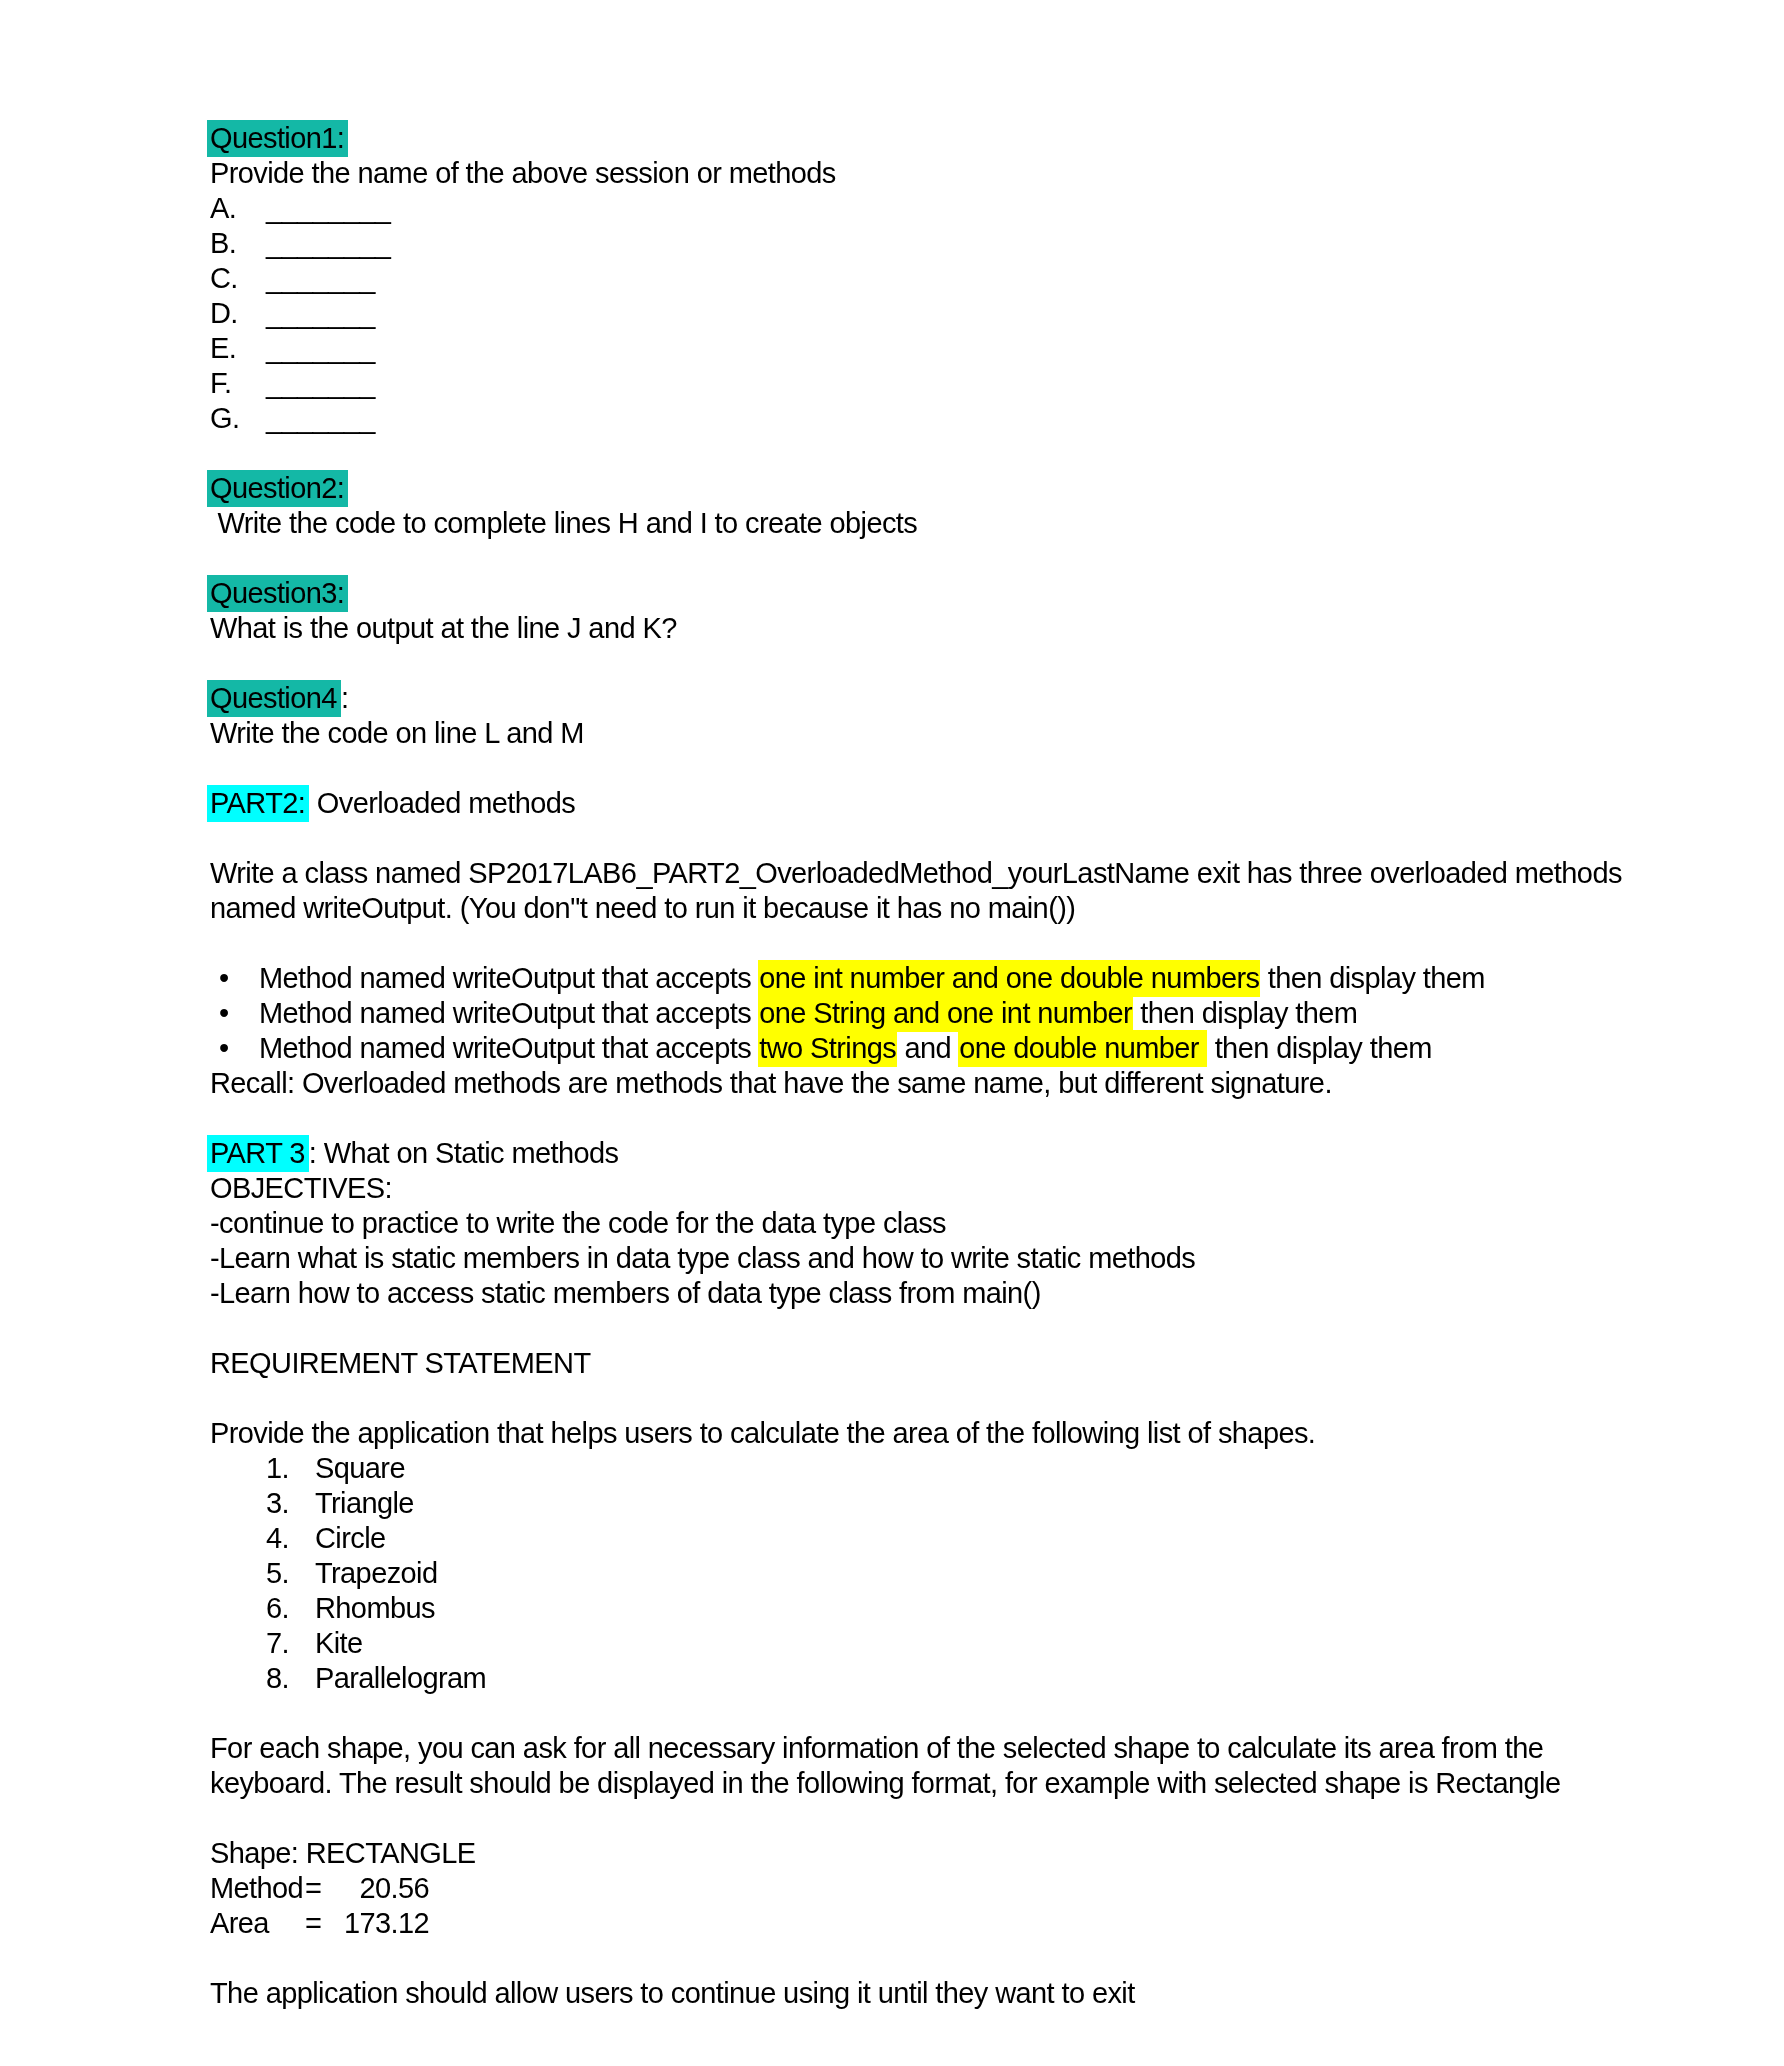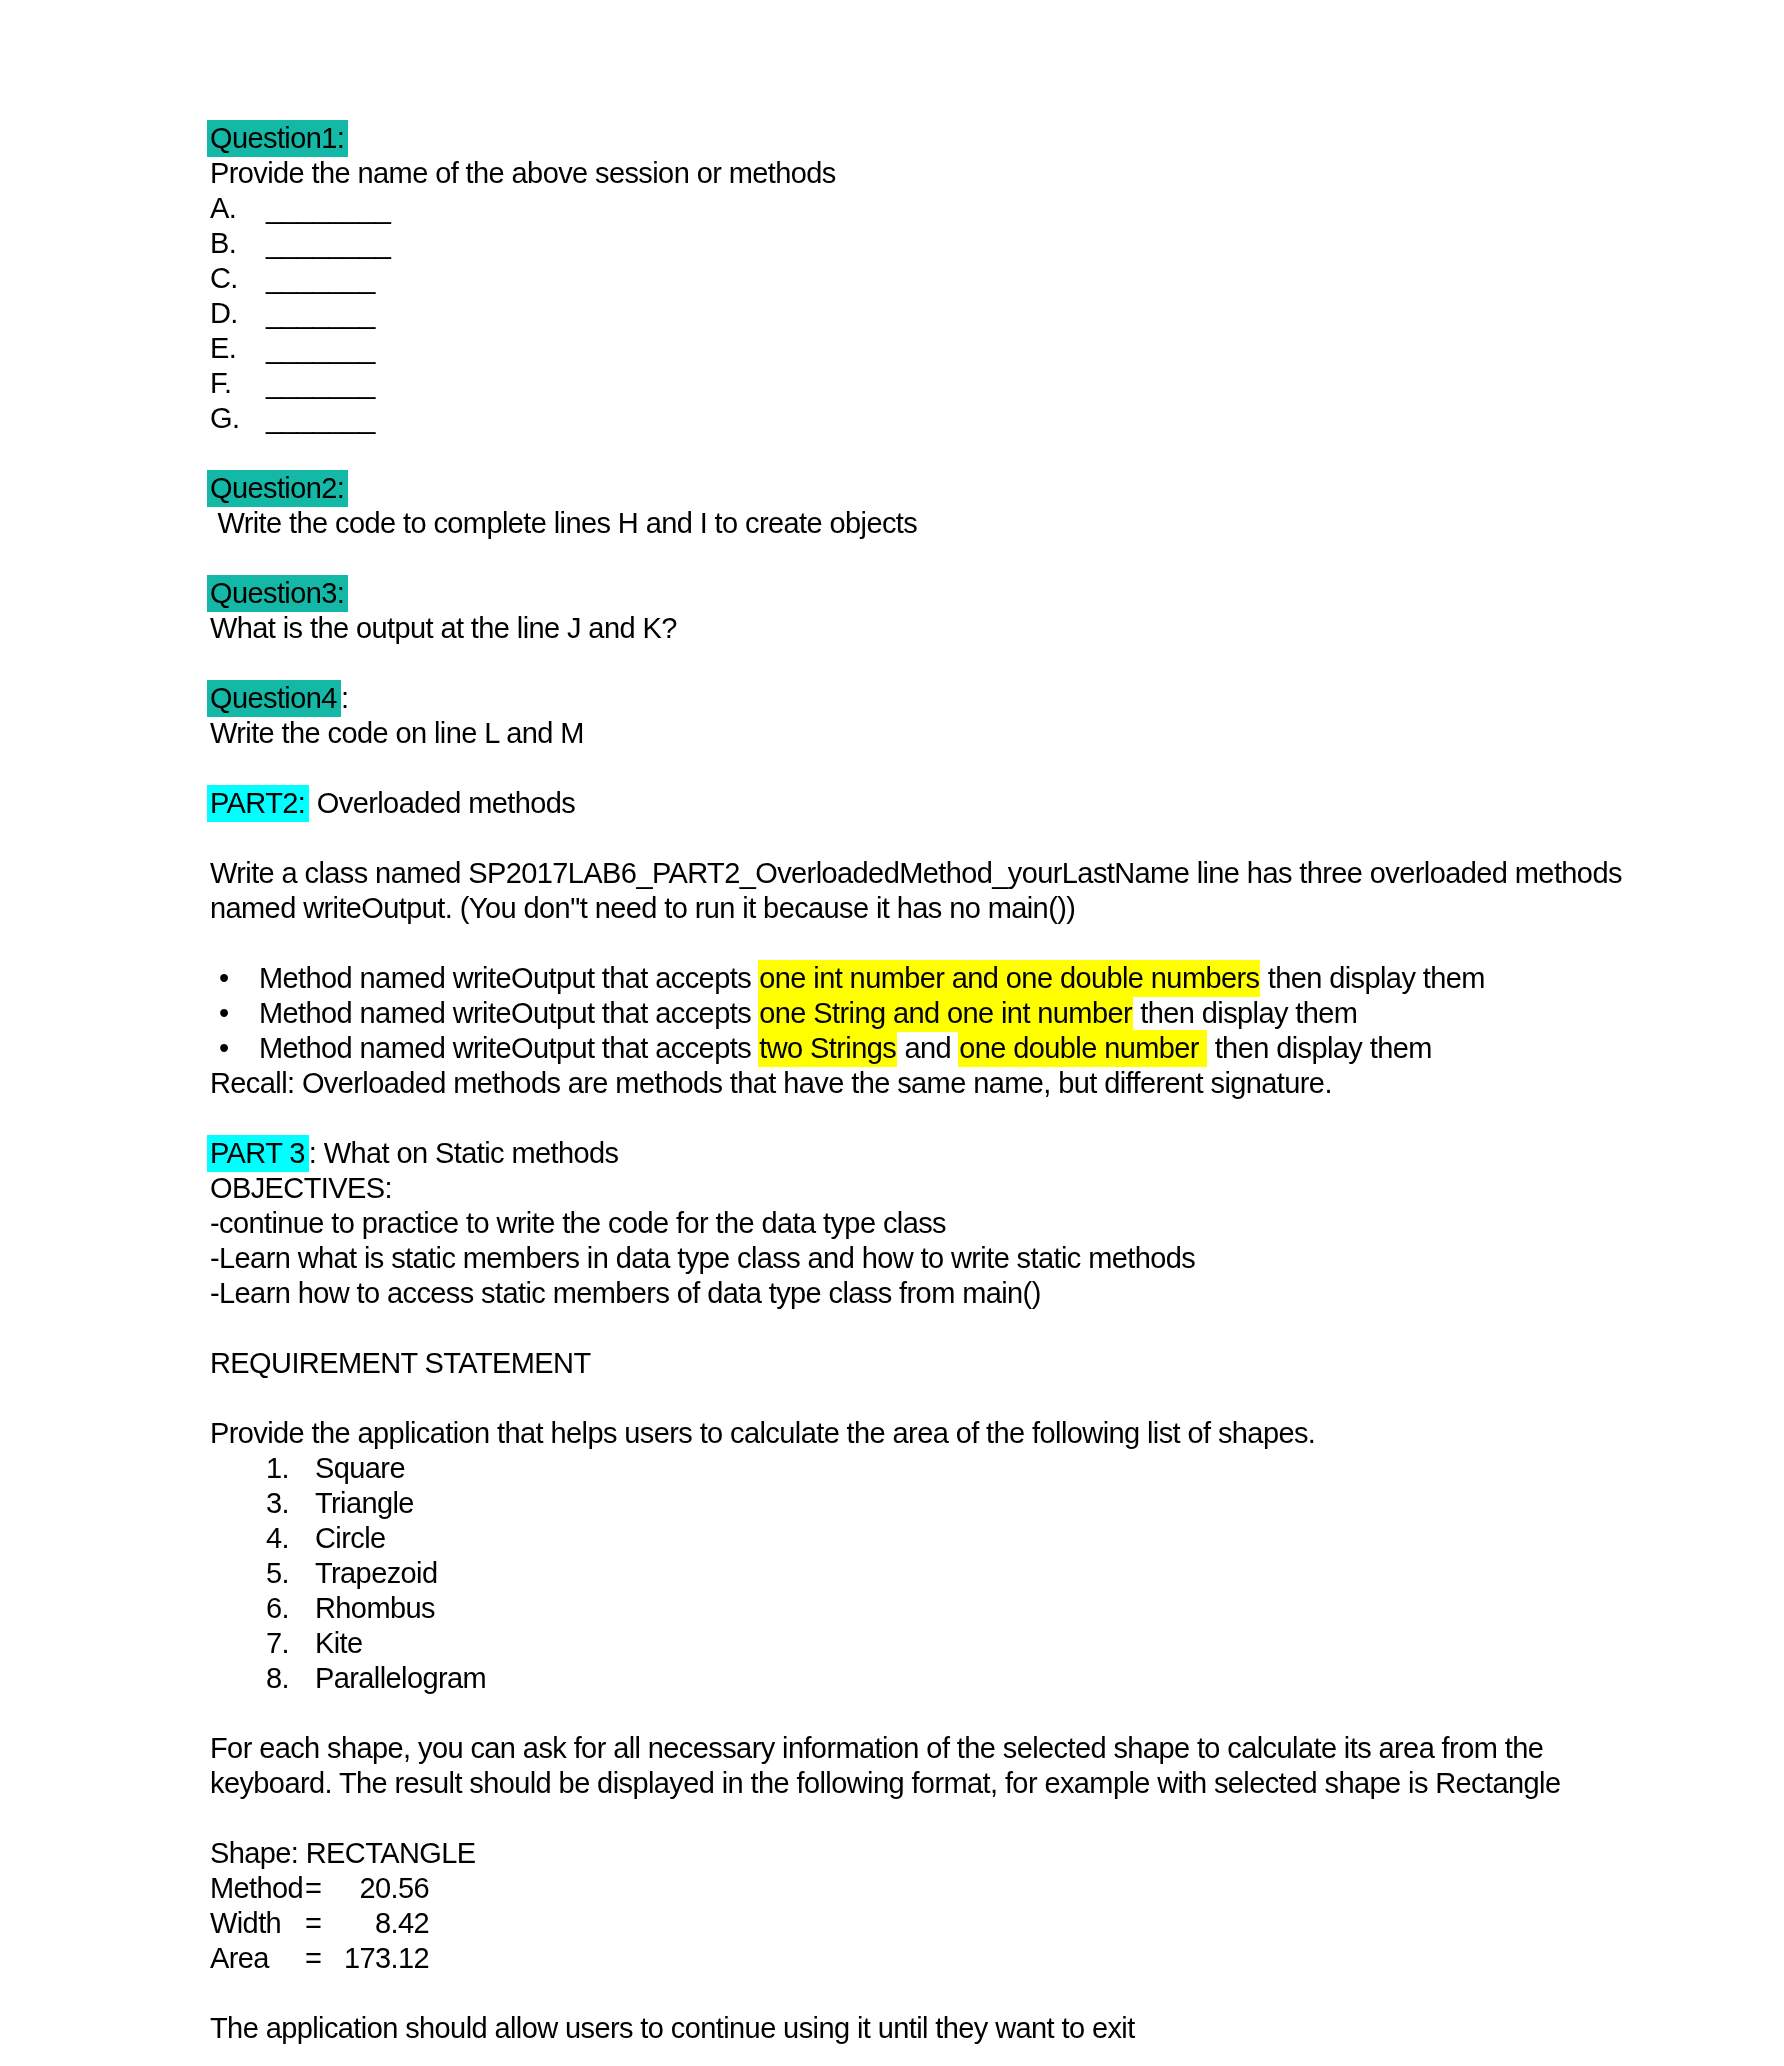--- a/index.html
+++ b/index.html
@@ -57,21 +57,21 @@
 
   <div class="line"><span class="hl-y">Question4</span><span>:</span></div>
   <div class="line">Write the code on line L and M</div>
 
   <div class="line spacer"></div>
 
   <div class="line"><span class="hl-c">PART2:</span><span> Overloaded methods</span></div>
 
   <div class="line spacer"></div>
 
-  <div class="line"><span>Write a class named </span><span class="b">SP2017LAB6_PART2_OverloadedMethod_yourLastName</span><span> line has three </span><span class="b">overloaded methods</span></div>
+  <div class="line"><span>Write a class named </span><span class="b">SP2017LAB6_PART2_OverloadedMethod_yourLastName</span><span> exit has three </span><span class="b">overloaded methods</span></div>
   <div class="line"><span>named </span><span class="b">writeOutput</span><span>. (You don''t need to run it because it has no main())</span></div>
 
   <div class="line spacer"></div>
 
   <div class="line"><span class="bullet-dot">•</span><span>Method named writeOutput that accepts </span><span class="hl-inline">one int number and one double numbers</span><span> then display them</span></div>
   <div class="line"><span class="bullet-dot">•</span><span>Method named writeOutput that accepts </span><span class="hl-inline">one String and one int number</span><span> then display them</span></div>
   <div class="line"><span class="bullet-dot">•</span><span>Method named writeOutput that accepts </span><span class="hl-inline">two Strings</span><span> and </span><span class="hl-inline">one double number </span><span> then display them</span></div>
 
   <div class="line">Recall: Overloaded methods are methods that have the same name, but different signature.</div>
 
@@ -101,21 +101,20 @@
 
   <div class="line spacer"></div>
 
   <div class="line">For each shape, you can ask for all necessary information of the selected shape to calculate its area from the</div>
   <div class="line">keyboard. The result should be displayed in the following format, for example with selected shape is Rectangle</div>
 
   <div class="line spacer"></div>
 
   <div class="line">Shape: RECTANGLE</div>
   <div class="line"><span class="ex-label">Method</span><span class="ex-eq">=</span><span class="ex-val">20.56</span></div>
-  <div class="line"><span class="ex-label">Width</span><span class="ex-eq">=</span><span class="ex-val">8.42</span></div>
   <div class="line"><span class="ex-label">Area</span><span class="ex-eq">=</span><span class="ex-val">173.12</span></div>
 
   <div class="line spacer"></div>
 
   <div class="line">The application should allow users to continue using it until they want to exit</div>
 
 </div>
 
 
 </body></html>

